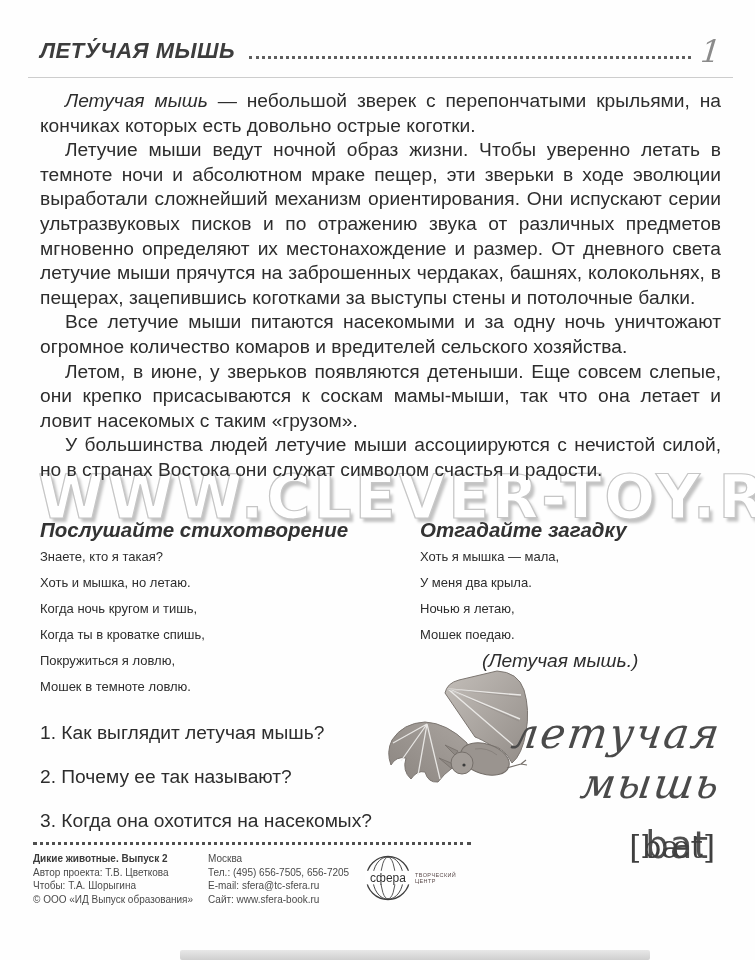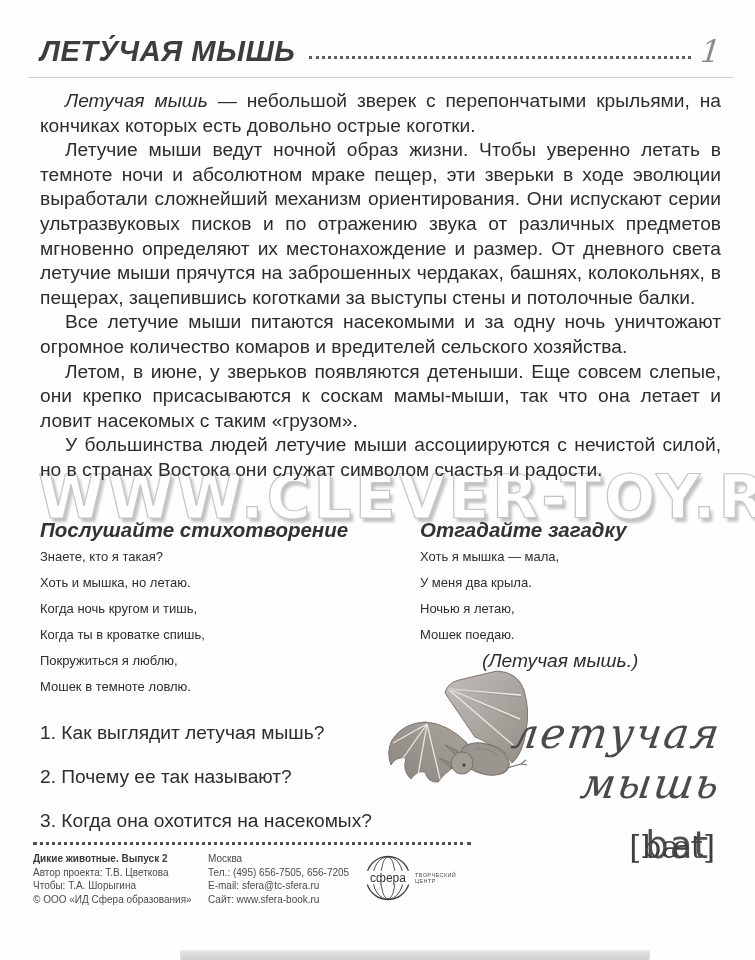--- a/index.html
+++ b/index.html
@@ -12,21 +12,21 @@
     color:#2f2f2f;
     overflow:hidden;
   }
   
   .header{
     position:absolute;top:36px;left:40px;right:30px;
     display:flex;align-items:flex-end;z-index:2;
   }
   .title{
     font-style:italic;font-weight:bold;
-    font-size:29px;letter-spacing:.5px;
+    font-size:22px;letter-spacing:.5px;
     color:#3d3d3d;white-space:nowrap;line-height:30px;
   }
   .leader{
     flex:1;height:0;
     border-bottom:3px dotted #5f5f5f;
     margin:0 10px 7px 14px;
   }
   .page-num{
     font-family:"DejaVu Serif", serif;
     font-style:italic;font-size:31px;line-height:30px;
@@ -147,21 +147,21 @@
   </div>
 
   <div class="two-cols">
     <div class="col-left">
       <div class="poem">
         <div class="sec-heading">Послушайте стихотворение</div>
         <div class="verse-line">Знаете, кто я такая?</div>
         <div class="verse-line">Хоть и мышка, но летаю.</div>
         <div class="verse-line">Когда ночь кругом и тишь,</div>
         <div class="verse-line">Когда ты в кроватке спишь,</div>
-        <div class="verse-line">Покружиться я люблю,</div>
+        <div class="verse-line">Покружиться я ловлю,</div>
         <div class="verse-line">Мошек в темноте ловлю.</div>
       </div>
       <div class="questions">
         <div class="q-line">1. Как выглядит летучая мышь?</div>
         <div class="q-line">2. Почему ее так называют?</div>
         <div class="q-line">3. Когда она охотится на насекомых?</div>
       </div>
     </div>
     <div class="col-right">
       <div class="riddle">
@@ -211,21 +211,21 @@
   </div>
 
   <div class="en-word">bat</div>
   <div class="en-transcription">[bæt]</div>
 
   <div class="footer">
     <div class="f-col f-col-1">
       <div class="f-bold">Дикие животные. Выпуск 2</div>
       <div>Автор проекта: Т.В. Цветкова</div>
       <div>Чтобы: Т.А. Шорыгина</div>
-      <div>© ООО «ИД Сфера образования»</div>
+      <div>© ООО «ИД Выпуск образования»</div>
     </div>
     <div class="f-col f-col-2">
       <div>Москва</div>
       <div>Тел.: (495) 656-7505, 656-7205</div>
       <div>E-mail: sfera@tc-sfera.ru</div>
       <div>Сайт: www.sfera-book.ru</div>
     </div>
     <div class="logo-wrap">
       <svg width="48" height="48" viewBox="0 0 60 60" aria-hidden="true">
         <circle cx="30" cy="30" r="27" fill="none" stroke="#3f3f3f" stroke-width="1.6"></circle>

